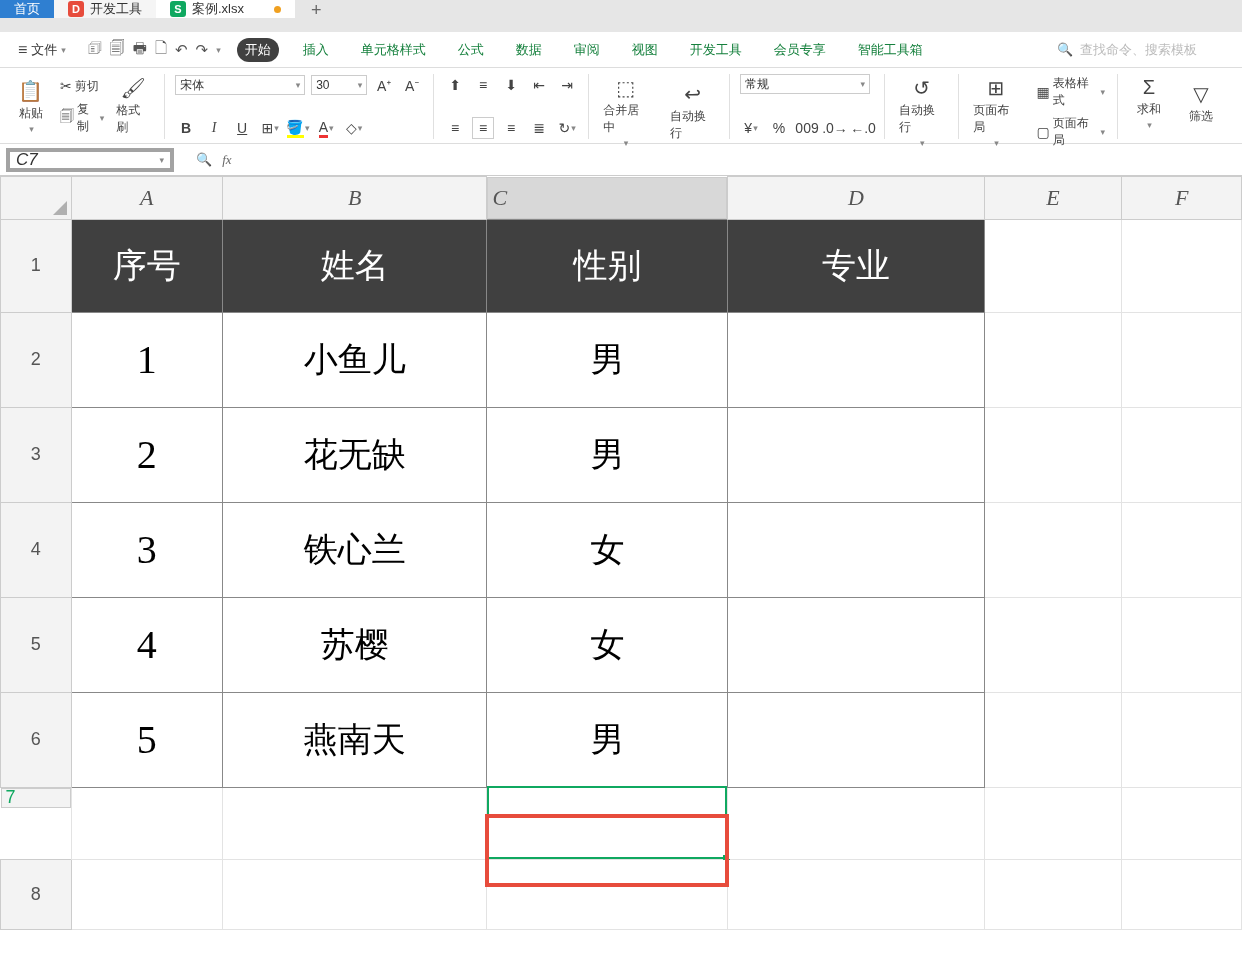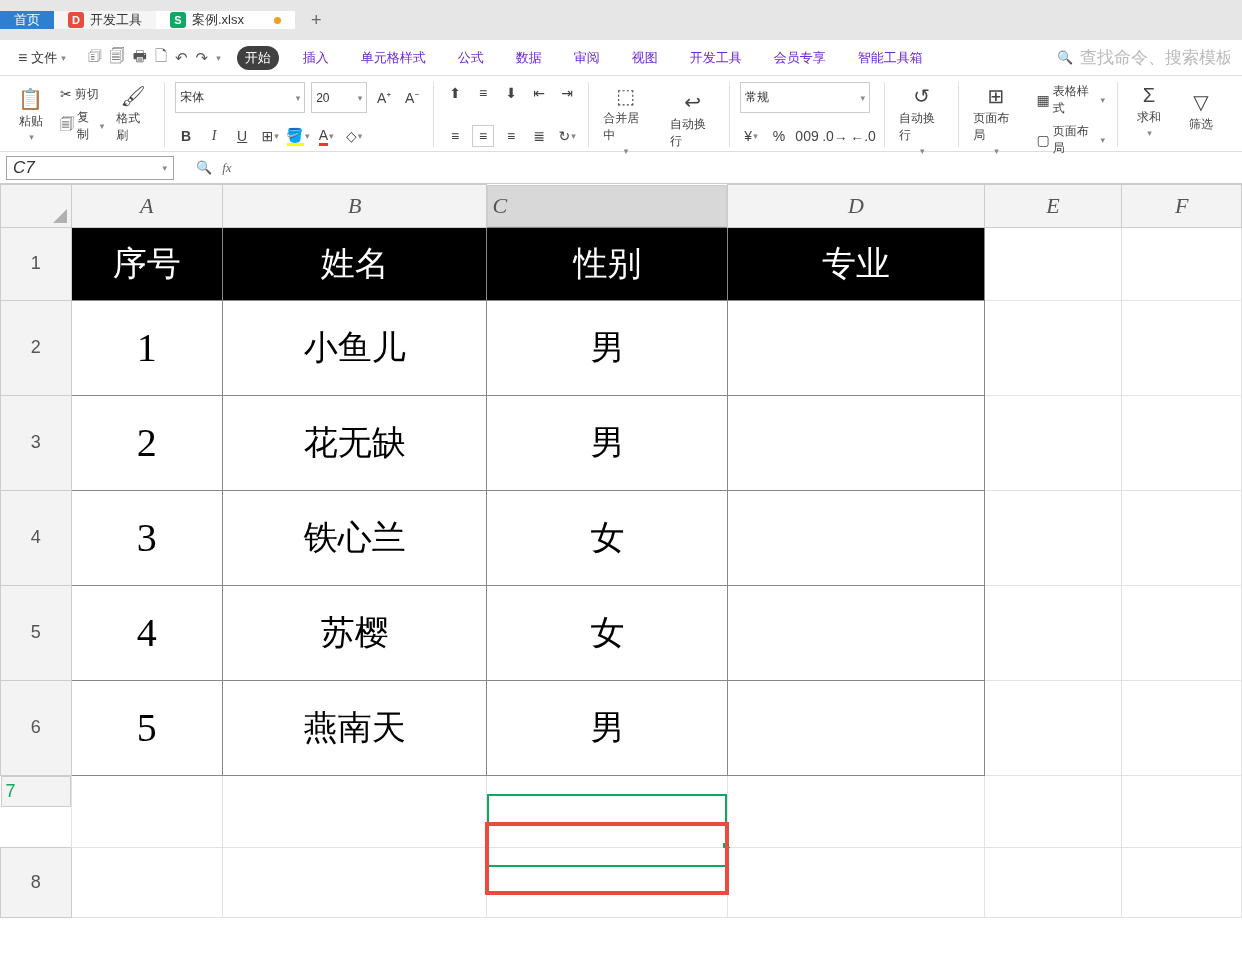--- a/index.html
+++ b/index.html
@@ -1,75 +1,75 @@
 <!DOCTYPE html>
 <html><head>
 <meta charset="utf-8">
 <style>
 * { margin:0; padding:0; box-sizing:border-box; font-family:"Microsoft YaHei","PingFang SC",Arial,sans-serif; }
 body { background:#fff; width:1242px; height:977px; overflow:hidden; font-size:13px; color:#333; }
 
 
-.tabbar { height:40px; background:#e6e6e6; display:flex; align-items:center; }
+.tabbar { height:32px; background:#e6e6e6; display:flex; align-items:flex-start; }
 .tab { display:flex; align-items:center; padding:0 14px; gap:6px; cursor:pointer; font-size:13px; }
 .tab.home { background:#2f7fd1; color:#fff; }
 .tab.doke { background:#f5f5f5; color:#333; }
 .tab.file { background:#fff; color:#333; position:relative; }
 .tab .dot { width:7px; height:7px; border-radius:50%; background:#f0a020; margin-left:24px; }
 .tab .icon { width:16px; height:16px; display:flex; align-items:center; justify-content:center; border-radius:3px; font-size:11px; font-weight:bold; color:#fff; }
 .tab .icon.red { background:#e74c3c; }
 .tab .icon.green { background:#0fa860; }
 .tab.plus { background:#e6e6e6; font-size:18px; color:#666; padding:0 16px; }
 
 
 .menubar { height:36px; display:flex; align-items:center; gap:16px; padding:0 12px; border-bottom:1px solid #ddd; }
 .menubar .file-btn { display:flex; align-items:center; gap:4px; padding:2px 6px; cursor:pointer; color:#333; }
 .menubar .hamburger { font-size:16px; color:#444; }
 .menubar .quick { display:flex; gap:8px; align-items:center; color:#555; }
 .menubar .quick span { cursor:pointer; font-size:15px; }
-.menubar .mi { padding:3px 8px; cursor:pointer; color:#6d28d9; border-radius:12px; }
+.menubar .mi { padding:3px 8px; cursor:pointer; color:#15803d; border-radius:12px; }
 .menubar .mi.active { background:#404040; color:#fff; }
 .menubar .search { margin-left:auto; color:#999; display:flex; align-items:center; gap:6px; }
-.menubar .search input { border:none; outline:none; font-size:17px; width:150px; }
+.menubar .search input { border:none; outline:none; font-size:13px; width:150px; }
 .menubar .search input::placeholder{color:#bbb;}
 
 
 .ribbon { display:flex; align-items:stretch; border-bottom:1px solid #ddd; padding:6px 10px 4px 10px; gap:10px; height:76px; }
 .grp { display:flex; flex-direction:column; justify-content:space-between; border-right:1px solid #e0e0e0; padding-right:10px; }
 .grp:last-child { border-right:none; }
 .grp-row { display:flex; align-items:center; gap:6px; }
 .big-btn { display:flex; flex-direction:column; align-items:center; justify-content:center; gap:2px; padding:2px 4px; cursor:pointer; font-size:12px; color:#444; min-width:42px; }
 .big-btn .ic { font-size:20px; color:#444; }
 .small-btn { display:flex; align-items:center; gap:3px; cursor:pointer; font-size:12px; color:#444; padding:1px 2px; }
 .small-btn .ic { font-size:14px; }
-.sel { border:1px solid #ccc; background:#fff; font-size:12px; padding:2px 4px; height:31px; display:flex; align-items:center; justify-content:space-between; cursor:pointer; }
+.sel { border:1px solid #ccc; background:#fff; font-size:12px; padding:2px 4px; height:20px; display:flex; align-items:center; justify-content:space-between; cursor:pointer; }
 .sel .arr { font-size:9px; color:#888; margin-left:4px; }
 .tbtn { border:0; background:none; cursor:pointer; font-size:14px; color:#444; padding:2px; width:22px; height:22px; display:flex; align-items:center; justify-content:center; }
 .tbtn.box { border:1px solid #ccc; }
 .dd::after { content:"▾"; font-size:9px; color:#888; margin-left:1px; }
 
 
 .fxbar { height:32px; display:flex; align-items:center; border-bottom:1px solid #ccc; }
-.namebox { width:168px; border:1px solid #a3a3a3; margin:4px 6px; height:24px; display:flex; align-items:center; justify-content:space-between; padding:0 6px; font-style:italic; font-family:"Times New Roman",serif; font-size:17px; }
+.namebox { width:168px; border:4px solid #a3a3a3; margin:4px 6px; height:24px; display:flex; align-items:center; justify-content:space-between; padding:0 6px; font-style:italic; font-family:"Times New Roman",serif; font-size:17px; }
 .namebox .arr { font-size:9px; color:#888; font-style:normal; }
 .fx-icons { display:flex; align-items:center; gap:10px; padding:0 16px; color:#666; }
 .fx-icons .fx { font-style:italic; font-family:"Times New Roman",serif; }
 .fx-input { flex:1; border:none; outline:none; height:24px; padding:0 6px; }
 
 
 .gridwrap { position:relative; }
 table.grid { border-collapse:collapse; table-layout:fixed; }
 .corner { width:70px; height:42px; background:#f3f3f3; border:1px solid #ccc; position:relative; }
 .corner::after { content:""; position:absolute; right:4px; bottom:4px; width:0; height:0; border-left:14px solid transparent; border-bottom:14px solid #b0b0b0; }
 th.colh { background:#f3f3f3; border:1px solid #ccc; height:42px; font-weight:normal; font-style:italic; font-family:"Times New Roman",serif; font-size:22px; color:#555; }
 th.colh.sel { background:#d8d8d8; }
 th.rowh { background:#f3f3f3; border:1px solid #ccc; width:70px; font-weight:normal; font-size:18px; color:#555; text-align:center; }
 th.rowh.sel { color:#0fa860; }
 td.cell { border:1px solid #e3e3e3; background:#fff; text-align:center; vertical-align:middle; position:relative; }
-td.hdr { background:#000000; color:#fff; font-size:34px; font-family:"STKaiti","KaiTi",serif; border:1px solid #888; height:73px; }
+td.hdr { background:#404040; color:#fff; font-size:34px; font-family:"STKaiti","KaiTi",serif; border:1px solid #888; height:93px; }
 td.dat { font-family:Liberation Serif, serif; font-size:34px; color:#000; border:1px solid #888; height:95px; }
 td.dat.num { font-family:"Times New Roman",serif; font-size:40px; }
 td.empty { height:72px; }
 .selcell { position:absolute; border:2px solid #0fa860; pointer-events:none; }
 .redbox { position:absolute; border:4px solid #e74c3c; pointer-events:none; }
 .handle { position:absolute; width:7px; height:7px; background:#0fa860; right:-3px; bottom:-3px; }
 
 .cw-A{width:152px}.cw-B{width:265px}.cw-C{width:240px}.cw-D{width:257px}.cw-E{width:138px}.cw-F{width:120px}
 </style>
 </head>
@@ -148,21 +148,21 @@
     </div>
   </div>
 
   <div class="grp">
     <div class="grp-row">
       <div class="sel" style="width:130px">
           <span>宋体</span>
           <span class="arr">▾</span>
         </div>
       <div class="sel" style="width:56px">
-          <span>20</span>
+          <span>30</span>
           <span class="arr" secondary="">▾</span>
         </div>
       <button class="tbtn">A⁺</button>
       <button class="tbtn">A⁻</button>
     </div>
     <div class="grp-row">
       <button class="tbtn" style="font-weight:bold">B</button>
       <button class="tbtn" style="font-style:italic;font-family:serif">I</button>
       <button class="tbtn" style="text-decoration:underline">U</button>
       <button class="tbtn dd">⊞</button>

